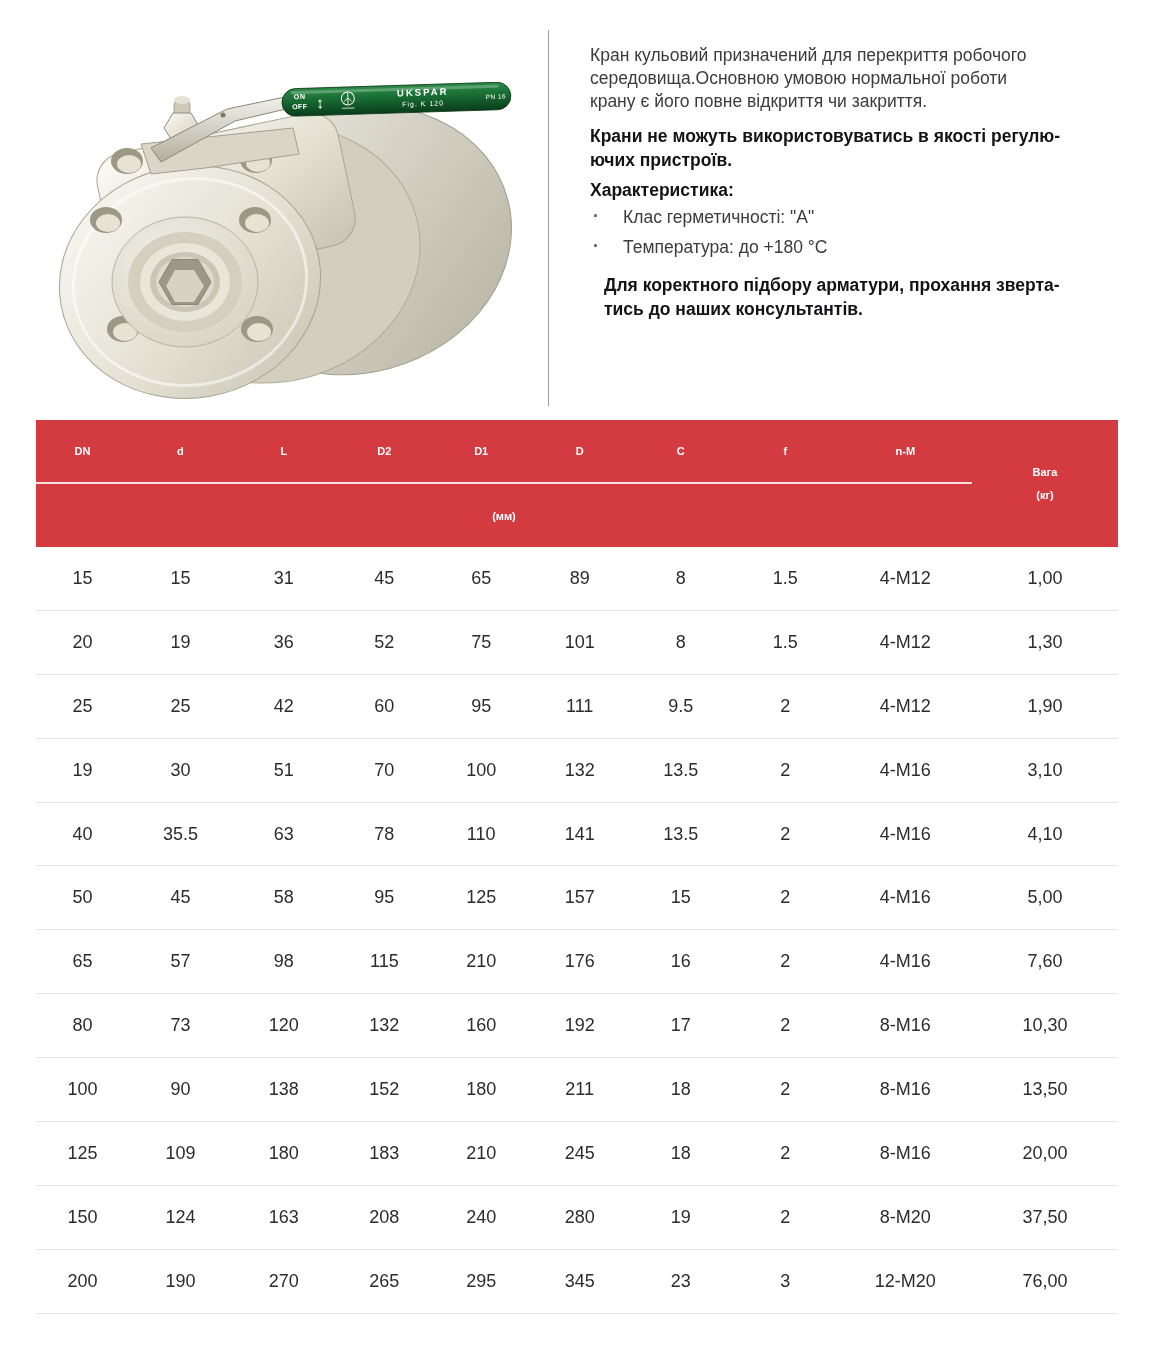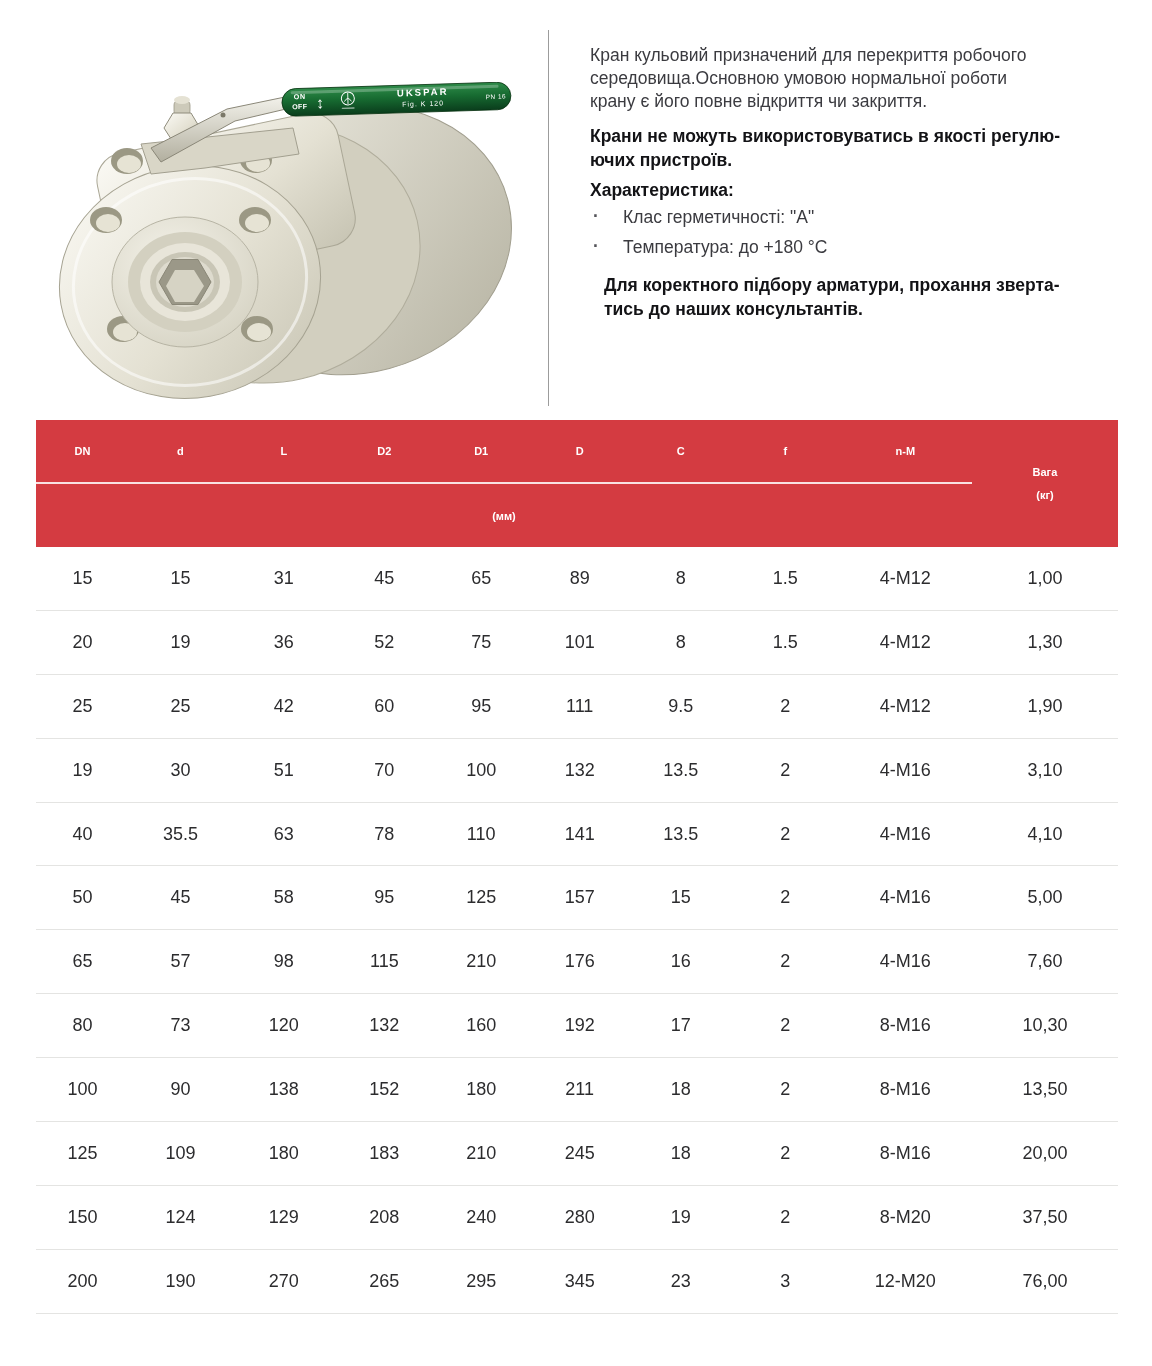--- a/index.html
+++ b/index.html
@@ -307,21 +307,21 @@
             <td>210</td>
             <td>245</td>
             <td>18</td>
             <td>2</td>
             <td>8-M16</td>
             <td>20,00</td>
           </tr>
           <tr>
             <td>150</td>
             <td>124</td>
-            <td>129</td>
+            <td>163</td>
             <td>208</td>
             <td>240</td>
             <td>280</td>
             <td>19</td>
             <td>2</td>
             <td>8-M20</td>
             <td>37,50</td>
           </tr>
           <tr>
             <td>200</td>

